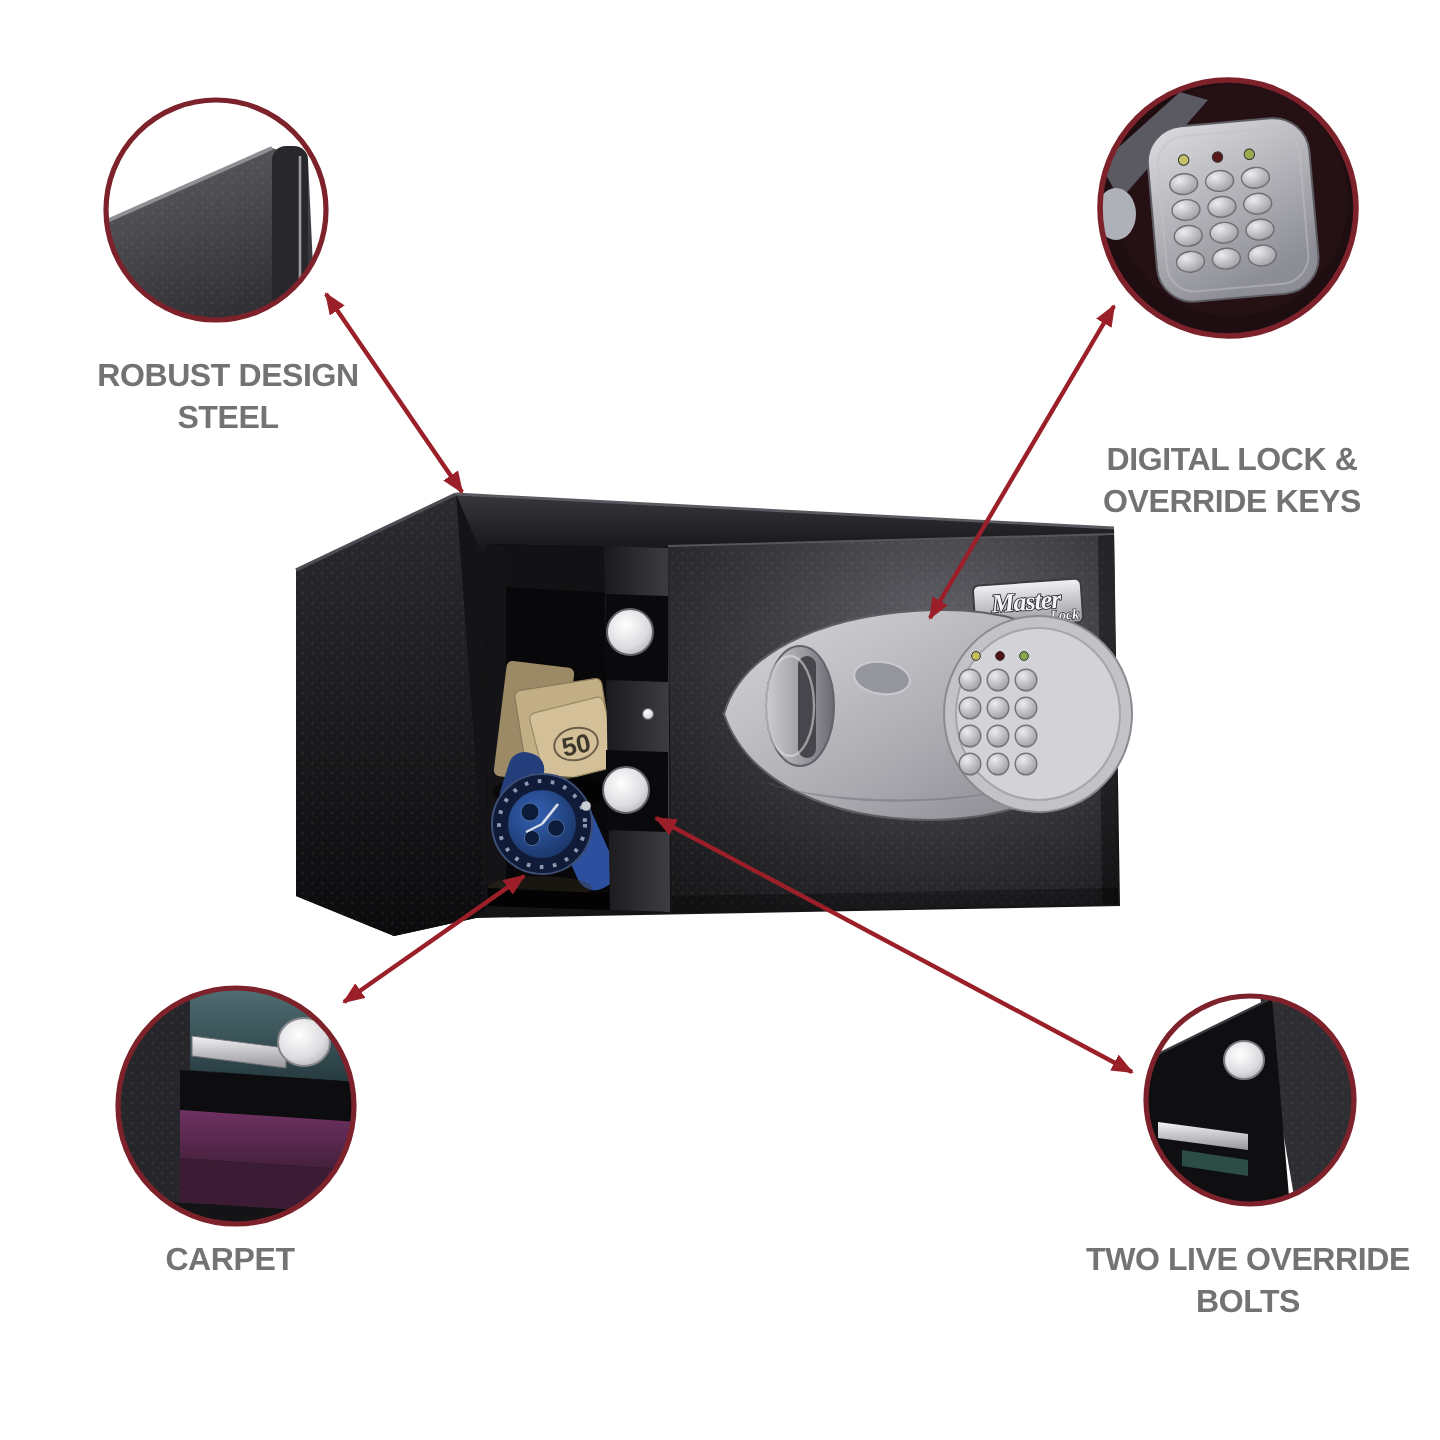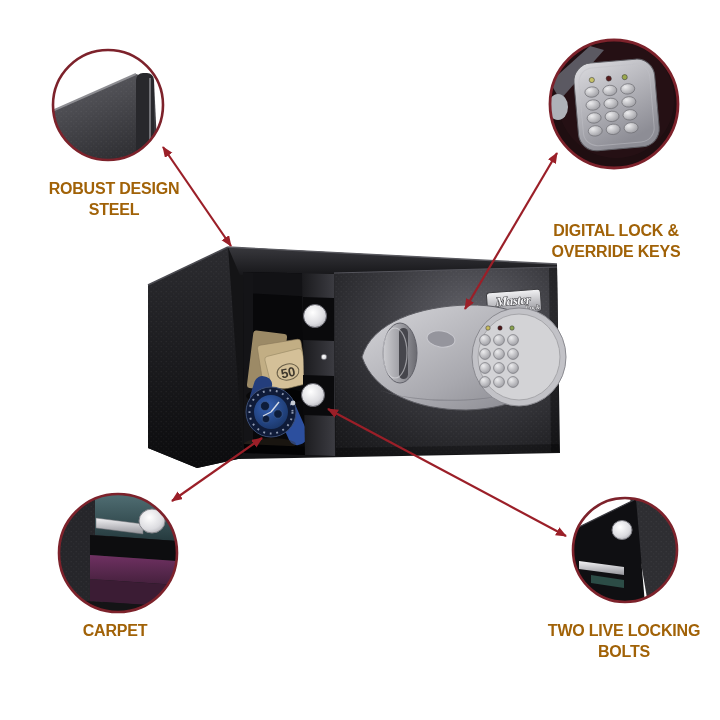--- a/index.html
+++ b/index.html
@@ -4,21 +4,21 @@
 <style>
   html,body{margin:0;padding:0;background:#ffffff;}
   .stage{
     position:relative;width:720px;height:720px;background:#ffffff;overflow:hidden;
     font-family:"Liberation Sans", sans-serif;
   }
   .stage svg{position:absolute;left:0;top:0;}
   .callout-label{
     position:absolute;text-align:center;
     font-weight:bold;font-size:16px;line-height:1.32;
-    letter-spacing:-0.2px;color:#a16207;white-space:pre-line;
+    letter-spacing:-0.2px;color:#737373;white-space:pre-line;
   }
   .lbl-steel  {left:24px;  top:178px; width:180px;}
   .lbl-digital{left:526px; top:180px; width:180px;margin-top:40px;}
   .lbl-carpet {left:35px;  top:620px; width:160px;}
   .lbl-bolts  {left:534px; top:620px; width:180px;}
 </style>
 </head>
 <body>
 
 <div class="stage">
@@ -299,16 +299,16 @@
     </g>
     <circle cx="625" cy="550" r="52" fill="none" stroke="#7d222b" stroke-width="2.6"></circle>
   </g>
 </svg>
 
 <div class="callout-label lbl-steel">ROBUST DESIGN
 STEEL</div>
 <div class="callout-label lbl-digital">DIGITAL LOCK &amp;
 OVERRIDE KEYS</div>
 <div class="callout-label lbl-carpet">CARPET</div>
-<div class="callout-label lbl-bolts">TWO LIVE LOCKING
+<div class="callout-label lbl-bolts">TWO LIVE OVERRIDE
 BOLTS</div>
 
 </div>
 
 </body></html>

